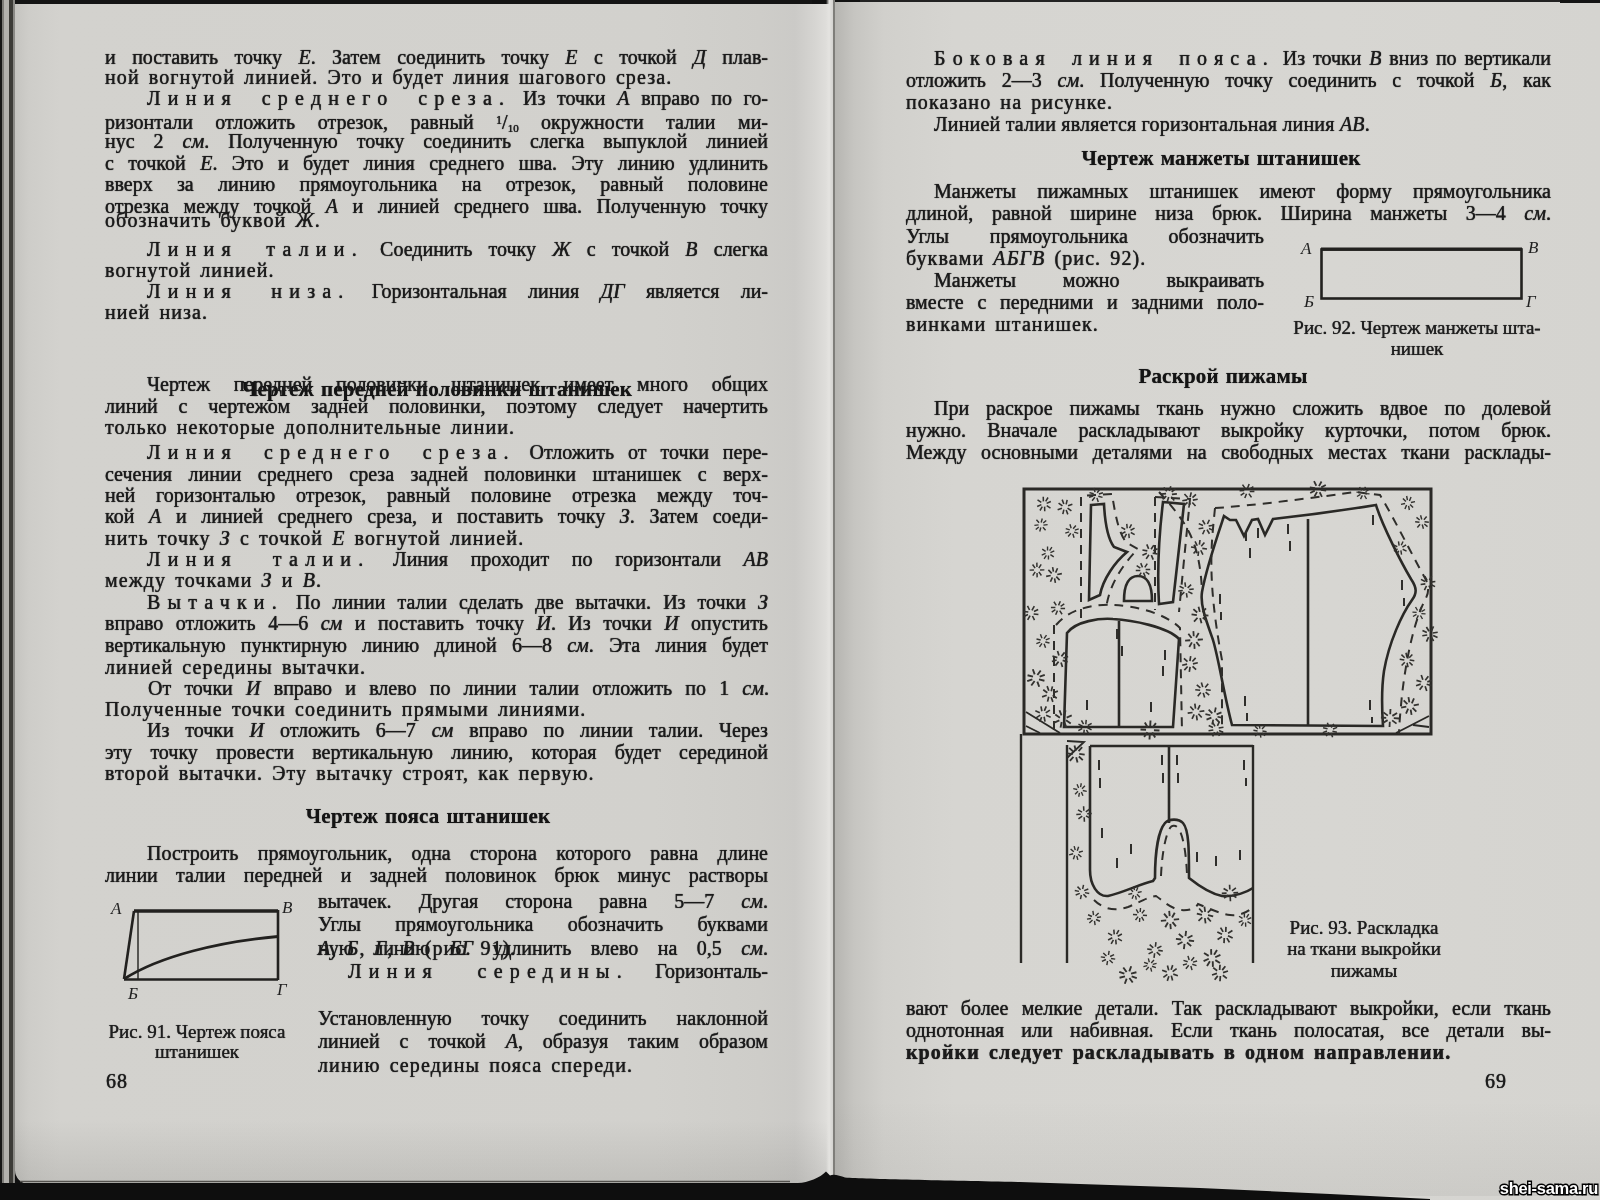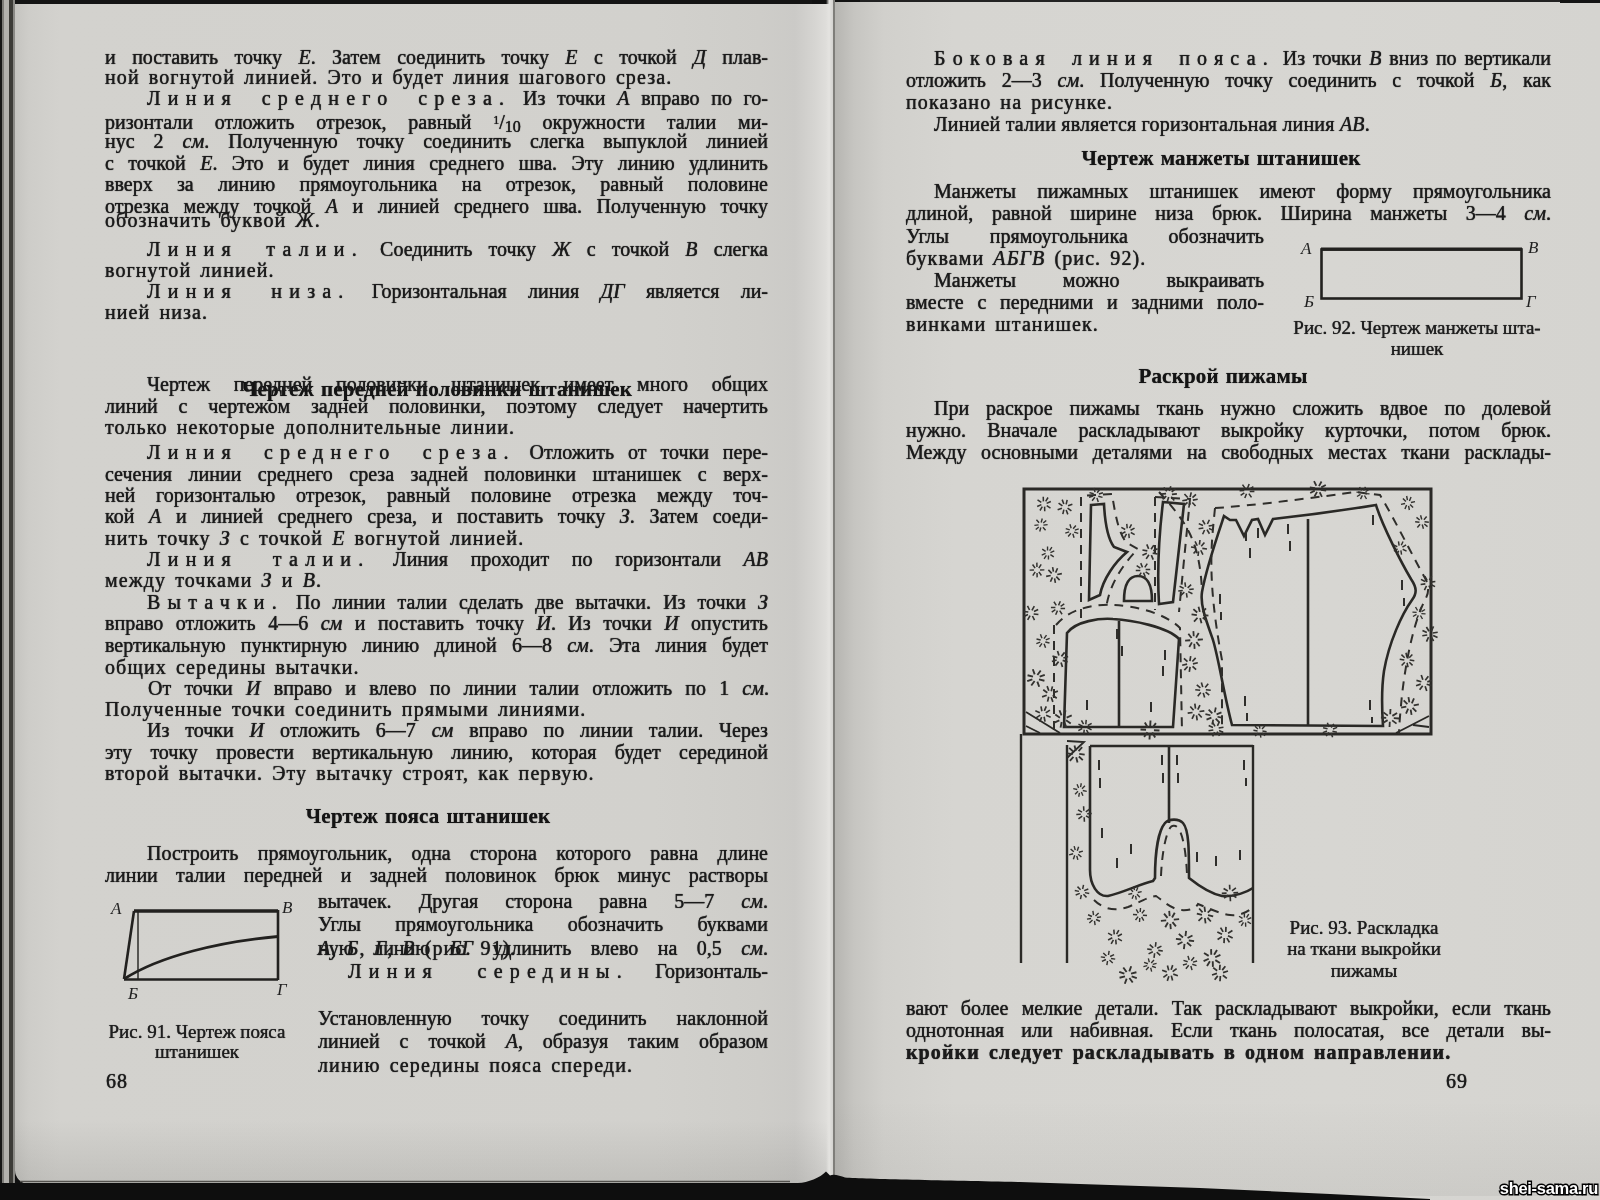--- a/index.html
+++ b/index.html
@@ -15,21 +15,21 @@
  text-shadow:0 0 1px rgba(25,25,25,1);-webkit-text-stroke:0.22px #1b1b1b;letter-spacing:1.1px;word-spacing:3px;}
 .ln.j{white-space:normal;text-align:justify;text-align-last:justify;letter-spacing:0;word-spacing:0;}
 .hd{position:absolute;font-size:21px;line-height:24px;font-weight:bold;text-align:center;color:#141414;
  letter-spacing:0.2px;word-spacing:1.5px;text-shadow:0 0 0.8px rgba(20,20,20,0.9);}
 .cap{position:absolute;font-size:19px;line-height:24px;text-align:center;color:#1e1e1e;
  text-shadow:0 0 0.8px rgba(30,30,30,0.9);-webkit-text-stroke:0.2px #1e1e1e;}
 .sp{letter-spacing:0.36em;word-spacing:0.25em;}
 i{font-style:italic;}
 .tight{letter-spacing:0.2px !important;word-spacing:0px !important;}
 sup.f{font-size:12px;vertical-align:5px;letter-spacing:0;}
-sub.f{font-size:16px;vertical-align:-3px;letter-spacing:0;}
+sub.f{font-size:11px;vertical-align:-3px;letter-spacing:0;}
 svg{position:absolute;overflow:visible;}
 </style></head><body>
 
 <div id="pageL"></div>
 
 <div id="pageR"></div>
 <div id="pageLsh"></div>
 <div style="position:absolute;left:834px;top:1100px;width:766px;height:96px;background:linear-gradient(180deg,rgba(40,40,36,0) 0,rgba(40,40,36,0.06) 100%);"></div>
 
 <div class="ln j" style="left:105px;top:44.5px;width:663px;">и поставить точку <i>Е</i>. Затем соединить точку <i>Е</i> с точкой <i>Д</i> плав-</div>
@@ -53,21 +53,21 @@
 <div class="ln j" style="left:105px;top:440.0px;width:663px;text-indent:42px;"><span class="sp">Линия среднего среза.</span> Отложить от точки пере-</div>
 <div class="ln j" style="left:105px;top:461.5px;width:663px;">сечения линии среднего среза задней половинки штанишек с верх-</div>
 <div class="ln j" style="left:105px;top:483.0px;width:663px;">ней горизонталью отрезок, равный половине отрезка между точ-</div>
 <div class="ln j" style="left:105px;top:504.0px;width:663px;">кой <i>А</i> и линией среднего среза, и поставить точку <i>З</i>. Затем соеди-</div>
 <div class="ln" style="left:105px;top:525.5px;width:663px;">нить точку <i>З</i> с точкой <i>Е</i> вогнутой линией.</div>
 <div class="ln j" style="left:105px;top:546.5px;width:663px;text-indent:42px;"><span class="sp">Линия талии.</span> Линия проходит по горизонтали <i>АВ</i></div>
 <div class="ln" style="left:105px;top:568.0px;width:663px;">между точками <i>З</i> и <i>В</i>.</div>
 <div class="ln j" style="left:105px;top:589.5px;width:663px;text-indent:42px;"><span class="sp">Вытачки.</span> По линии талии сделать две вытачки. Из точки <i>З</i></div>
 <div class="ln j" style="left:105px;top:611.0px;width:663px;">вправо отложить 4—6 <i>см</i> и поставить точку <i>И</i>. Из точки <i>И</i> опустить</div>
 <div class="ln j" style="left:105px;top:632.5px;width:663px;">вертикальную пунктирную линию длиной 6—8 <i>см</i>. Эта линия будет</div>
-<div class="ln" style="left:105px;top:654.5px;width:663px;">общих середины вытачки.</div>
+<div class="ln" style="left:105px;top:654.5px;width:663px;">линией середины вытачки.</div>
 <div class="ln j" style="left:106px;top:675.5px;width:663px;text-indent:42px;">От точки <i>И</i> вправо и влево по линии талии отложить по 1 <i>см</i>.</div>
 <div class="ln" style="left:105px;top:696.5px;width:663px;">Полученные точки соединить прямыми линиями.</div>
 <div class="ln j" style="left:105px;top:718.0px;width:663px;text-indent:42px;">Из точки <i>И</i> отложить 6—7 <i>см</i> вправо по линии талии. Через</div>
 <div class="ln j" style="left:105px;top:739.5px;width:663px;">эту точку провести вертикальную линию, которая будет серединой</div>
 <div class="ln" style="left:105px;top:760.5px;width:663px;">второй вытачки. Эту вытачку строят, как первую.</div>
 
 <div class="hd" style="left:78px;top:804.0px;width:700px;">Чертеж пояса штанишек</div>
 <div class="ln j" style="left:105px;top:840.5px;width:663px;text-indent:42px;">Построить прямоугольник,  одна сторона которого равна длине</div>
 <div class="ln j" style="left:105px;top:863.0px;width:663px;">линии талии передней и задней половинок брюк минус растворы</div>
 <div class="ln j" style="left:318px;top:888.5px;width:450px;">вытачек. Другая сторона равна 5—7 <i>см</i>.</div>
@@ -136,21 +136,21 @@
 <div class="ln j" style="left:906px;top:417.5px;width:645px;">нужно. Вначале раскладывают выкройку курточки, потом брюк.</div>
 <div class="ln j" style="left:906px;top:440.0px;width:645px;">Между основными деталями на свободных местах  ткани расклады-</div>
 
 <div class="cap" style="left:1199px;top:916.2px;width:330px;">Рис. 93. Раскладка</div>
 <div class="cap" style="left:1199px;top:937.2px;width:330px;">на ткани выкройки</div>
 <div class="cap" style="left:1199px;top:958.7px;width:330px;">пижамы</div>
 <div class="ln j" style="left:906px;top:996.0px;width:645px;">вают более мелкие детали. Так раскладывают выкройки, если ткань</div>
 <div class="ln j" style="left:906px;top:1017.5px;width:645px;">однотонная или набивная. Если ткань полосатая,  все детали вы-</div>
 <div class="ln" style="left:906px;top:1039.5px;width:645px;font-weight:bold;">кройки следует раскладывать в одном направлении.</div>
 
-<div class="ln" style="left:1446px;top:1068.5px;width:100px;text-align:left;">69</div>
+<div class="ln" style="left:1446px;top:1068.5px;width:100px;text-align:center;">69</div>
 
 <svg style="left:1010px;top:480px;" width="440" height="500" viewBox="0 0 440 500">
 <defs>
 <g id="st" stroke="#33322f" stroke-width="1.7" fill="none">
 <path d="M-8,-1 L-3,0 M8,1 L3,0 M-1,-8 L0,-3 M1,8 L0,3 M-6,-6 L-2.5,-2.5 M6,6 L2.5,2.5 M-6,6 L-2.5,2.5 M6,-6 L2.5,-2.5"></path>
 </g>
 </defs>
 
 <g stroke="#2a2926" fill="none">
 <rect x="14" y="9" width="407" height="245" stroke-width="3"></rect>

